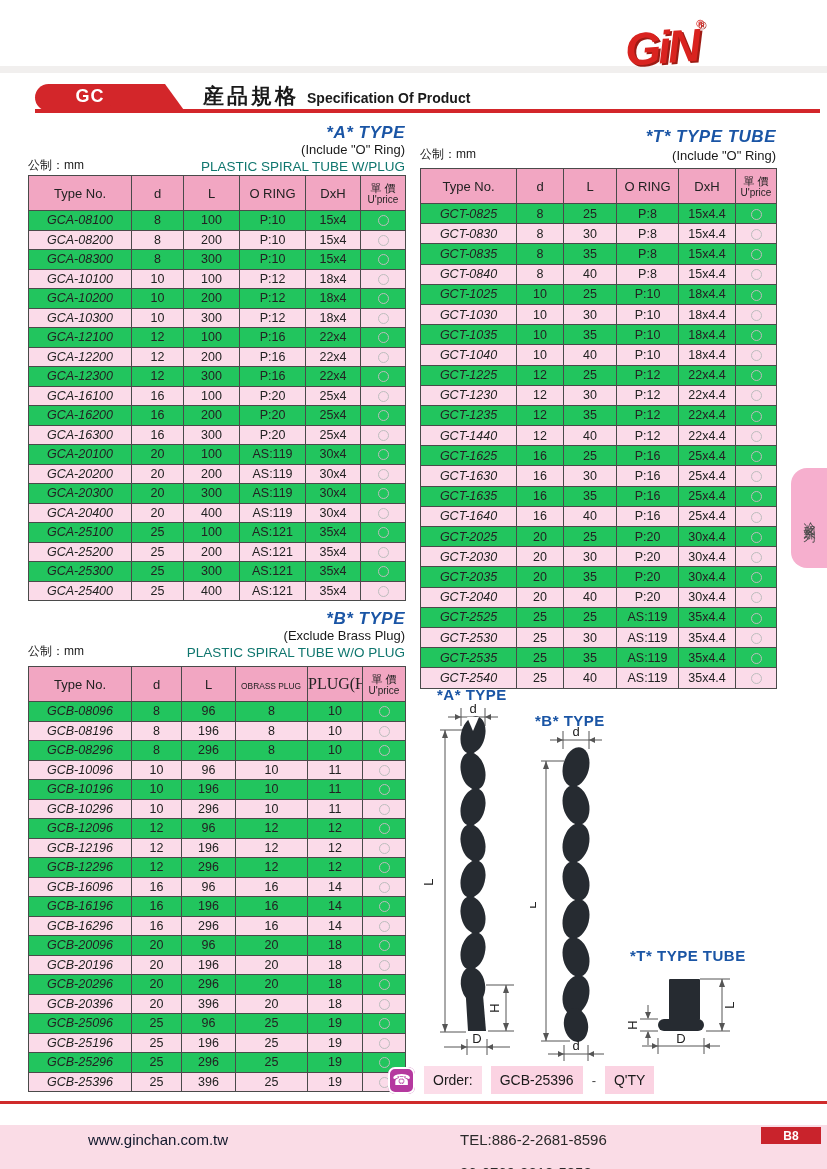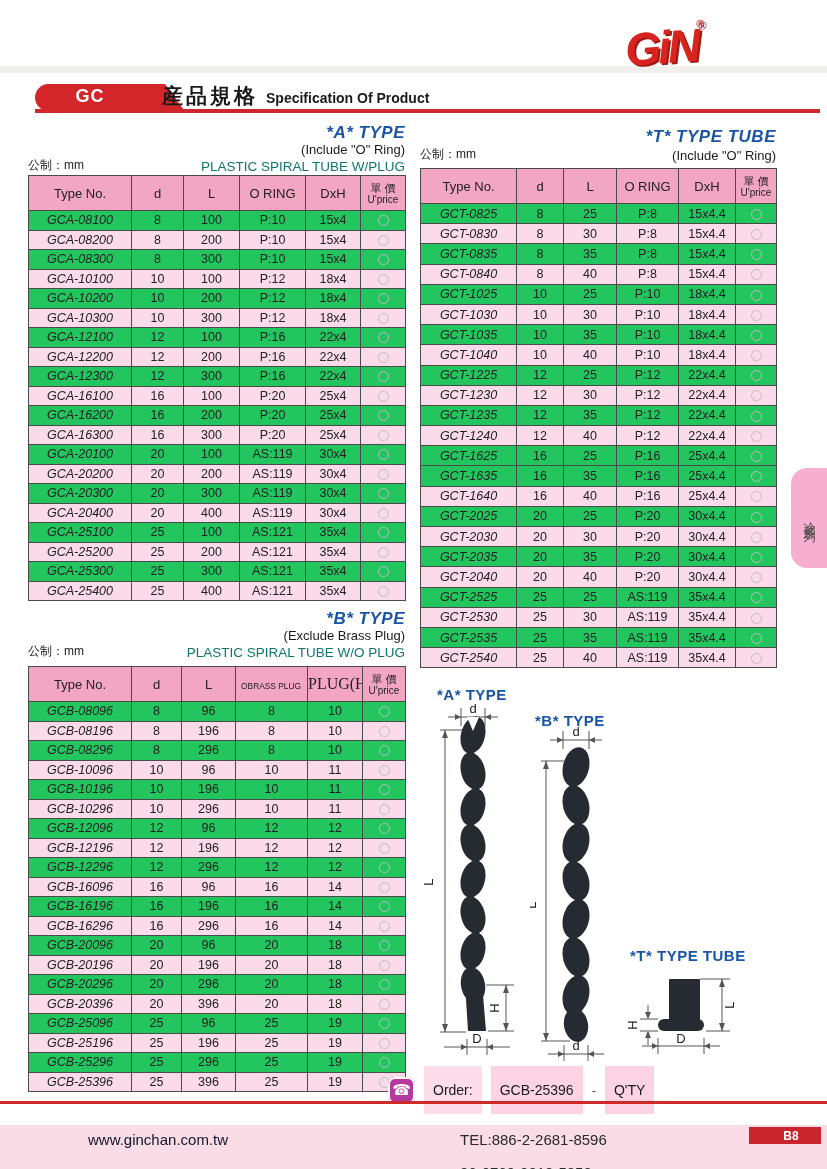--- a/index.html
+++ b/index.html
@@ -18,21 +18,21 @@
 
   
   .gc-tab{position:absolute;left:35px;top:84px;width:150px;height:27px;}
   .gc-left{position:absolute;left:0;top:0;width:90px;height:27px;background:#d3262a;
            border-radius:14px 0 0 14px;}
   .gc-slant{position:absolute;left:60px;top:0;width:70px;height:27px;background:#d3262a;
             transform:skewX(36deg);transform-origin:top left;}
   .gc-label{position:absolute;left:20px;top:2px;width:70px;text-align:center;color:#fff;
             font-weight:bold;font-size:18px;letter-spacing:1px;}
   .head-title{position:absolute;left:162px;top:82px;display:flex;align-items:baseline;gap:8px;white-space:nowrap;}
-  .head-zh{font-size:21px;font-weight:bold;letter-spacing:3px;color:#1a1a1a;}
+  .head-zh{font-size:21px;font-weight:bold;letter-spacing:3px;color:#1a1a1a;margin-left:41px;}
   .head-en{font-size:14px;font-weight:bold;color:#1a1a1a;}
   .head-rule{position:absolute;left:35px;top:109px;right:7px;height:4px;background:#d3262a;}
 
   
   .sec{position:absolute;display:flex;flex-direction:column;}
   .sec-title{font-size:17px;font-weight:bold;font-style:italic;color:#1a55a5;text-align:right;line-height:18px;letter-spacing:.5px;}
   .sec-note{font-size:13px;color:#1a1a1a;text-align:right;line-height:15px;}
   .sec-line3{display:flex;justify-content:space-between;align-items:flex-end;}
   .sec-unit{font-size:12px;color:#1a1a1a;}
   .sec-sub{font-size:13.5px;color:#0f766e;}
@@ -64,31 +64,31 @@
   .diag-svg{position:absolute;}
   .dim{stroke:#555;stroke-width:1;fill:none;}
   .dimf{fill:#555;stroke:none;}
   .bead{fill:#262b31;}
   .dimtxt{font-size:13px;fill:#222;font-family:"Liberation Sans",sans-serif;}
 
   
   .order-row{position:absolute;left:388px;top:1066px;display:flex;align-items:center;gap:9px;}
   .phone-ic{width:27px;height:27px;background:#b5399f;border-radius:7px;box-shadow:inset 0 0 0 2px #fff;
             display:flex;align-items:center;justify-content:center;color:#fff;font-size:15px;}
-  .chip{background:#fbd3e2;padding:16px 9px;font-size:14px;color:#1a1a1a;}
+  .chip{background:#fbd3e2;padding:6px 9px;font-size:14px;color:#1a1a1a;}
   .chip.light{background:#fcdde9;}
   .order-dash{font-size:13px;color:#444;}
 
   
   .foot-rule{position:absolute;left:0;top:1101px;width:100%;height:3px;background:#cf2a2a;}
   .foot-band{position:absolute;left:0;top:1125px;width:100%;height:44px;background:#fadce6;}
   .foot-site{position:absolute;left:88px;top:1131px;font-size:15px;color:#0f172a;}
   .foot-tel{position:absolute;left:460px;top:1131px;font-size:15px;color:#2a2a2a;display:flex;gap:16px;white-space:nowrap;flex-direction:column;}
   .foot-page{position:absolute;right:6px;top:1127px;width:60px;height:17px;background:#c9232c;color:#fff;
-             font-weight:bold;font-size:12px;display:flex;align-items:center;justify-content:center;padding-left:12px;}
+             font-weight:bold;font-size:12px;display:flex;align-items:center;justify-content:center;}
 </style>
 </head>
 <body>
 
 <div class="page">
 
   <div class="scan-stripe"></div>
 
   <div class="logo">
     <span class="logo-text"><span>GiN</span><span class="logo-reg">®</span></span>
@@ -413,31 +413,39 @@
         </tr>
         <tr>
           <td class="tno">GCT-1235</td>
           <td>12</td>
           <td>35</td>
           <td>P:12</td>
           <td>22x4.4</td>
           <td><span class="circ"></span></td>
         </tr>
         <tr class="alt">
-          <td class="tno">GCT-1240</td>
+          <td class="tno">GCT-1440</td>
           <td>12</td>
           <td>40</td>
           <td>P:12</td>
           <td>22x4.4</td>
           <td><span class="circ"></span></td>
         </tr>
         <tr>
           <td class="tno">GCT-1625</td>
           <td>16</td>
           <td>25</td>
+          <td>P:16</td>
+          <td>25x4.4</td>
+          <td><span class="circ"></span></td>
+        </tr>
+        <tr class="alt">
+          <td class="tno">GCT-1630</td>
+          <td>16</td>
+          <td>30</td>
           <td>P:16</td>
           <td>25x4.4</td>
           <td><span class="circ"></span></td>
         </tr>
         <tr>
           <td class="tno">GCT-1635</td>
           <td>16</td>
           <td>35</td>
           <td>P:16</td>
           <td>25x4.4</td>

